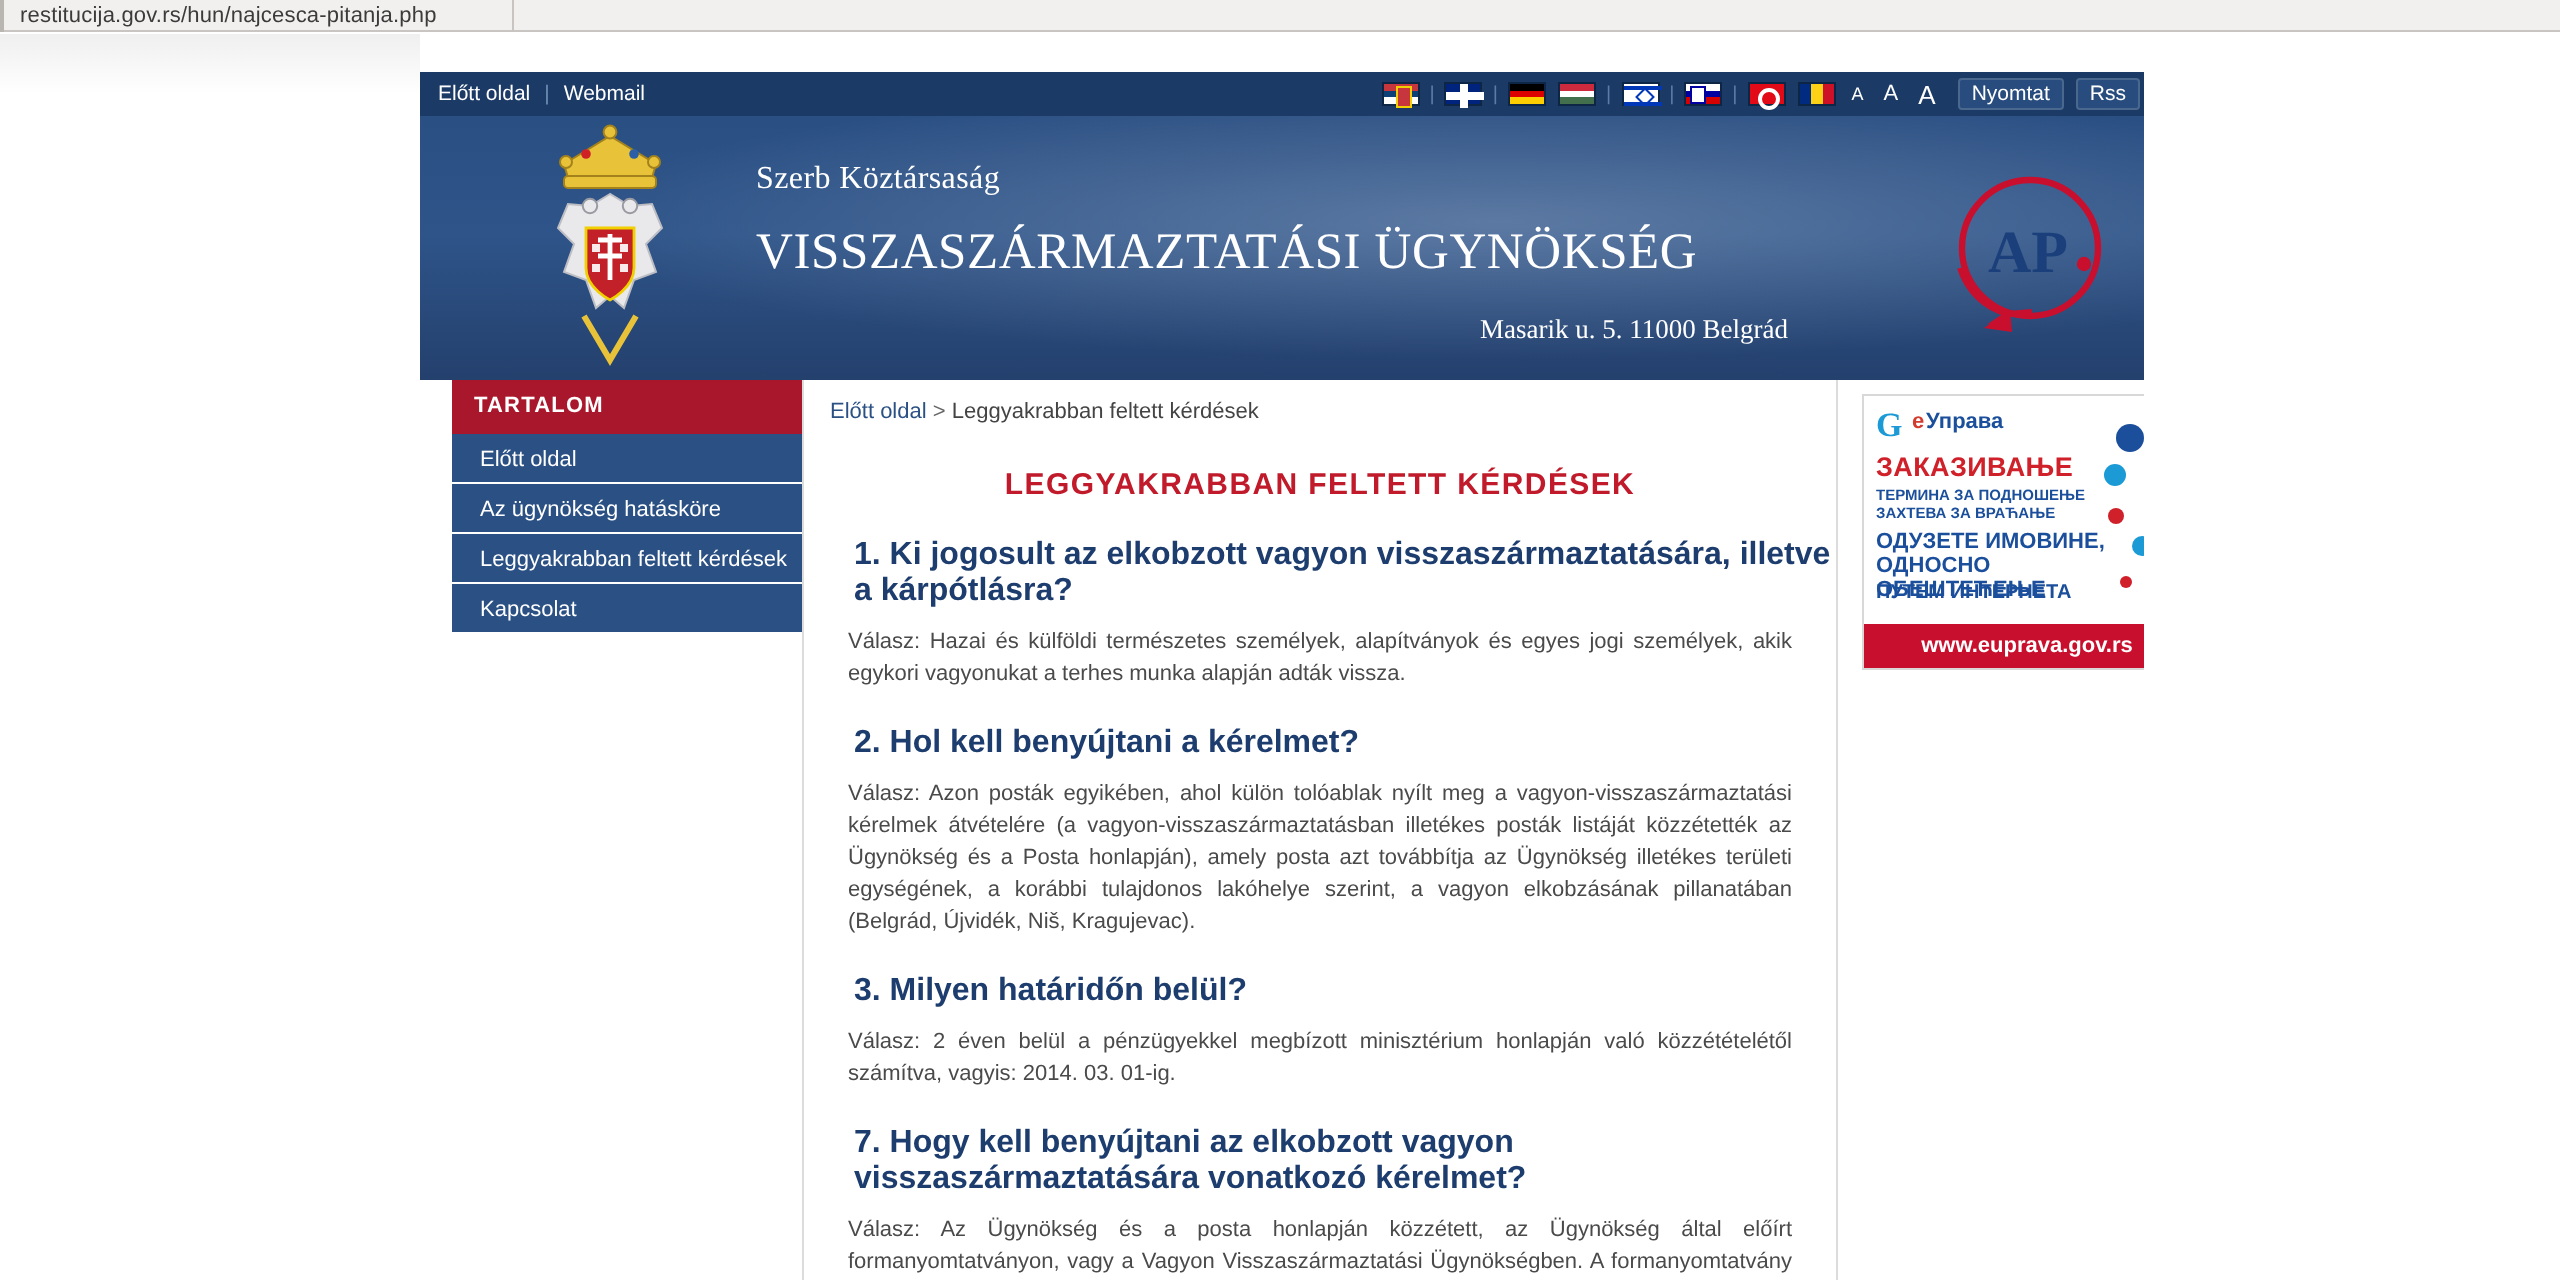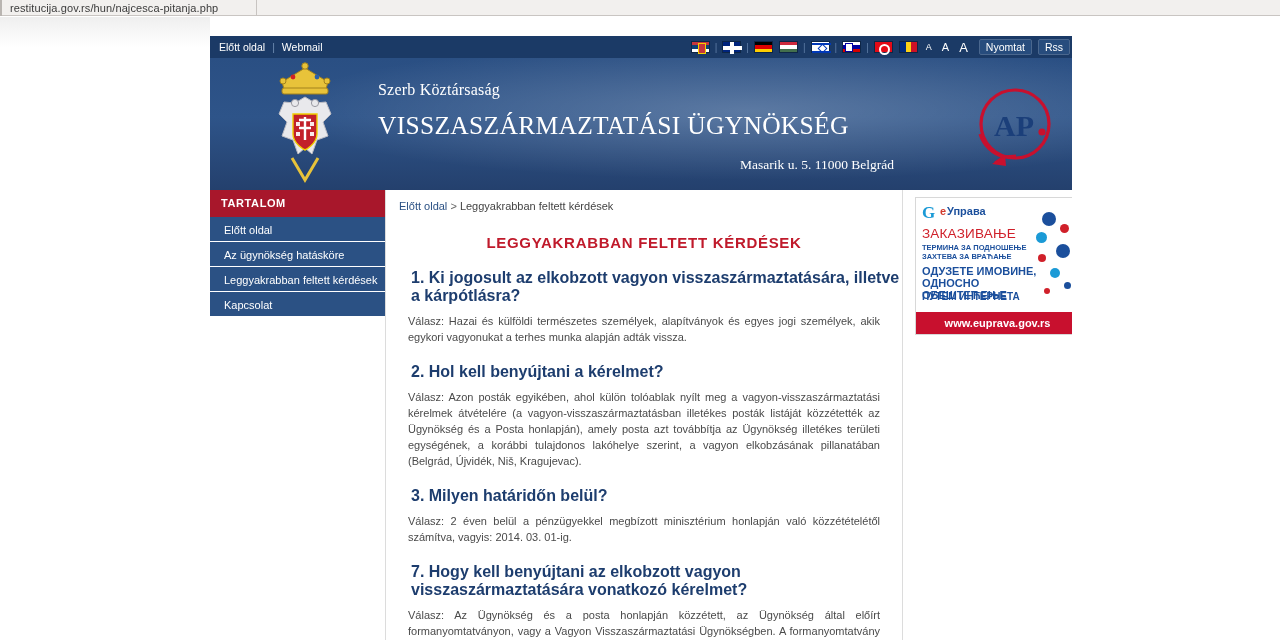--- a/index.html
+++ b/index.html
@@ -128,21 +128,21 @@
   }
   #titleblock .l1 { font-size: 16px; letter-spacing: .2px; }
   #titleblock .l2 { font-size: 25.5px; margin-top: 12px; letter-spacing: .3px; }
   #titleblock .l3 { font-size: 13.5px; margin-top: 16px; text-align: right; padding-right: 4px; }
   #aplogo {
     position: absolute; left: 748px; top: 22px; width: 110px; height: 92px;
   }
 
   
   #content {
-    position: absolute; left: 0; top: 173px; width: 868px; height: 450px;
+    position: absolute; left: 16px; top: 173px; width: 868px; height: 450px;
     background: #ffffff;
   }
 
   
   #nav {
     position: absolute; left: 0; top: 0; width: 175px; height: 450px;
     background: #ffffff;
   }
   #nav .nav-head {
     background: #a8172b;
@@ -217,21 +217,21 @@
   #banner .eu-word {
     position: absolute; left: 22px; top: 7px;
     color: #1b4f9c; font-size: 11px; font-weight: bold;
   }
   #banner .eu-e {
     position: absolute; left: 22px; top: 7px;
     color: #d23b2e; font-size: 11px; font-weight: bold;
   }
   #banner .zak {
     position: absolute; left: 6px; top: 28px;
-    color: #d0202a; font-size: 13.5px; font-weight: normal; letter-spacing: .2px;
+    color: #d0202a; font-size: 13.5px; font-weight: bold; letter-spacing: .2px;
   }
   #banner .sub1 {
     position: absolute; left: 6px; top: 45px; width: 105px;
     color: #1b4f9c; font-size: 7.5px; font-weight: bold; line-height: 9px;
   }
   #banner .odu {
     position: absolute; left: 6px; top: 67px; width: 120px;
     color: #1b4f9c; font-size: 11px; font-weight: bold; line-height: 12px;
   }
   #banner .sub2 {

